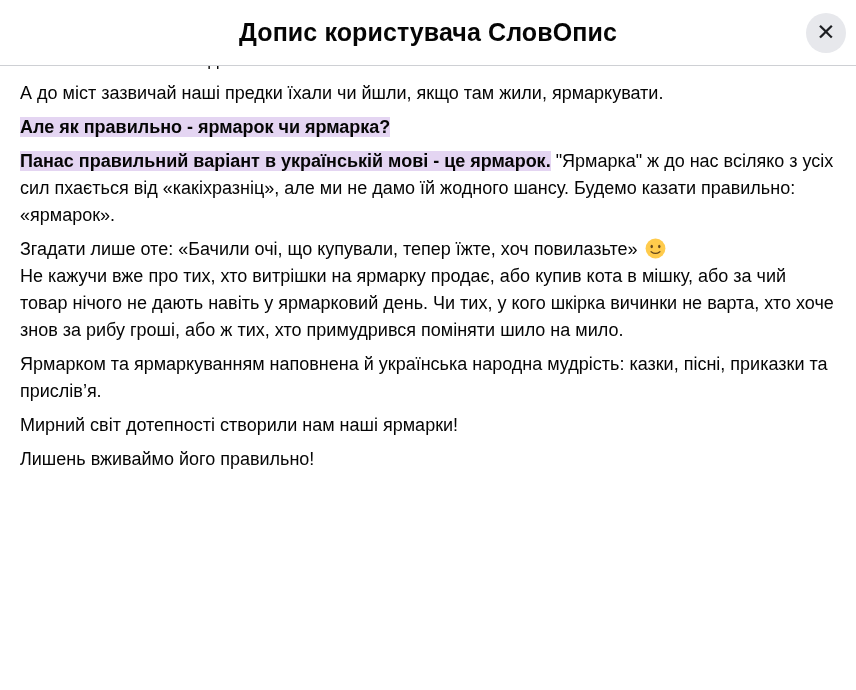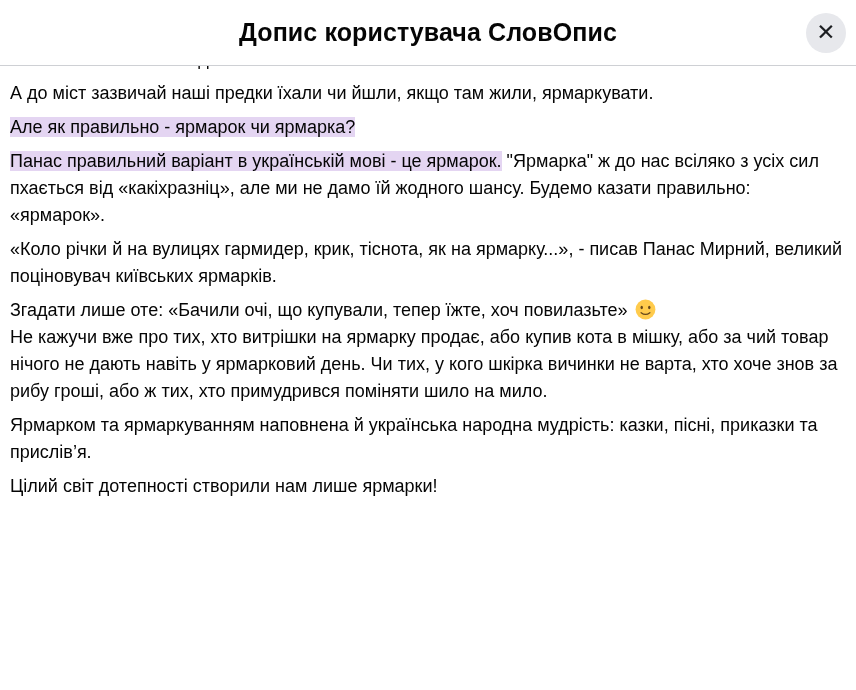--- a/index.html
+++ b/index.html
@@ -36,51 +36,51 @@
     display:flex;align-items:center;justify-content:center;
     padding:0;
   }
   .close-btn span{
     font-size:23px;line-height:1;color:#1c1e21;font-weight:400;
     transform:translateY(-1px);
   }
   .modal-content{
     flex:1;
     overflow:hidden;
-    padding:0 10px;
+    padding:0 20px;
   }
   .modal-content p{
     margin:7px 0;
     font-size:18px;
     line-height:27px;
     color:var(--text);
   }
   .modal-content p.clipped{margin-top:-20px;}
-  .hl{background:var(--highlight);}
+  .hl{background:var(--highlight);font-weight:bold;}
   .emoji{display:inline-block;vertical-align:-4px;margin-left:2px;}
   .emoji svg{display:block;}
 </style>
 </head>
 <body>
 
 <div class="modal">
   <div class="modal-header">
     <div class="modal-title">Допис користувача СловОпис</div>
     <button class="close-btn">
       <span>✕</span>
     </button>
   </div>
   <div class="modal-content">
       <p class="clipped"><span>31 жовтня - всесвітній день міст.</span></p>
       <p><span>А до міст зазвичай наші предки їхали чи йшли, якщо там жили, ярмаркувати.</span></p>
       <p><span class="hl">Але як правильно - ярмарок чи ярмарка?</span></p>
       <p><span class="hl">Панас правильний варіант в українській мові - це ярмарок.</span><span> "Ярмарка" ж до нас всіляко з усіх сил пхається від «какіхразніц», але ми не дамо їй жодного шансу. Будемо казати правильно: «ярмарок».</span></p>
-      <p><span>«Коло річки й на вулицях гармидер, крик, тіснота, як на ярмарку...», - писав Панас Мирний, великий поціновувач київських ярмарків.</span></p>
       <p><span>Згадати лише оте: «Бачили очі, що купували, тепер їжте, хоч повилазьте» </span><span class="emoji"><svg viewBox="0 0 36 36" width="21" height="21">
             <circle cx="18" cy="18" r="17" fill="#ffcb4c"></circle>
             <ellipse cx="11.5" cy="14.5" rx="2.1" ry="3.1" fill="#65471b"></ellipse>
             <ellipse cx="24.5" cy="14.5" rx="2.1" ry="3.1" fill="#65471b"></ellipse>
             <path d="M10.5 23.5 q7.5 6 15 0" stroke="#65471b" stroke-width="2.2" fill="none" stroke-linecap="round"></path>
           </svg></span><br><span>Не кажучи вже про тих, хто витрішки на ярмарку продає, або купив кота в мішку, або за чий товар нічого не дають навіть у ярмарковий день. Чи тих, у кого шкірка вичинки не варта, хто хоче знов за рибу гроші, або ж тих, хто примудрився поміняти шило на мило.</span></p>
       <p><span>Ярмарком та ярмаркуванням наповнена й українська народна мудрість: казки, пісні, приказки та прислів’я.</span></p>
-      <p><span>Цілий світ дотепності створили нам лише ярмарки!</span></p>
+      <p><span>Мирний світ дотепності створили нам наші ярмарки!</span></p>
+      <p><span>Лишень вживаймо його правильно!</span></p>
     </div>
 </div>
 
 </body></html>

